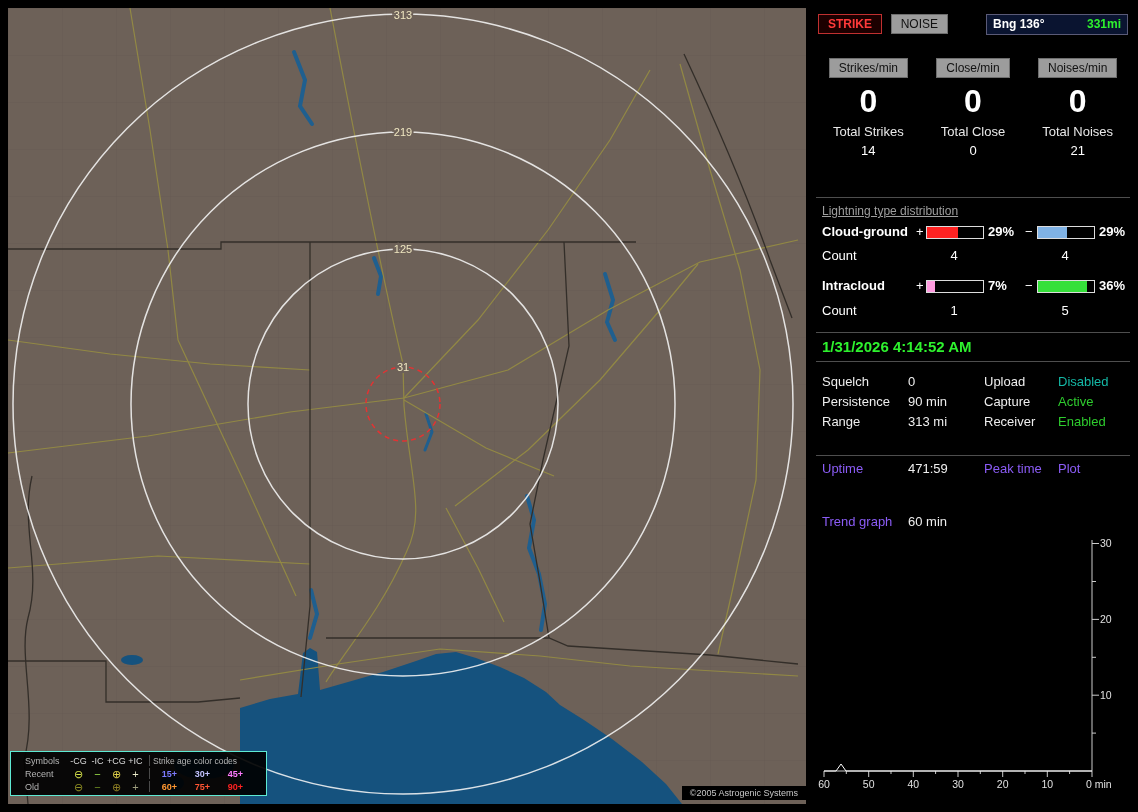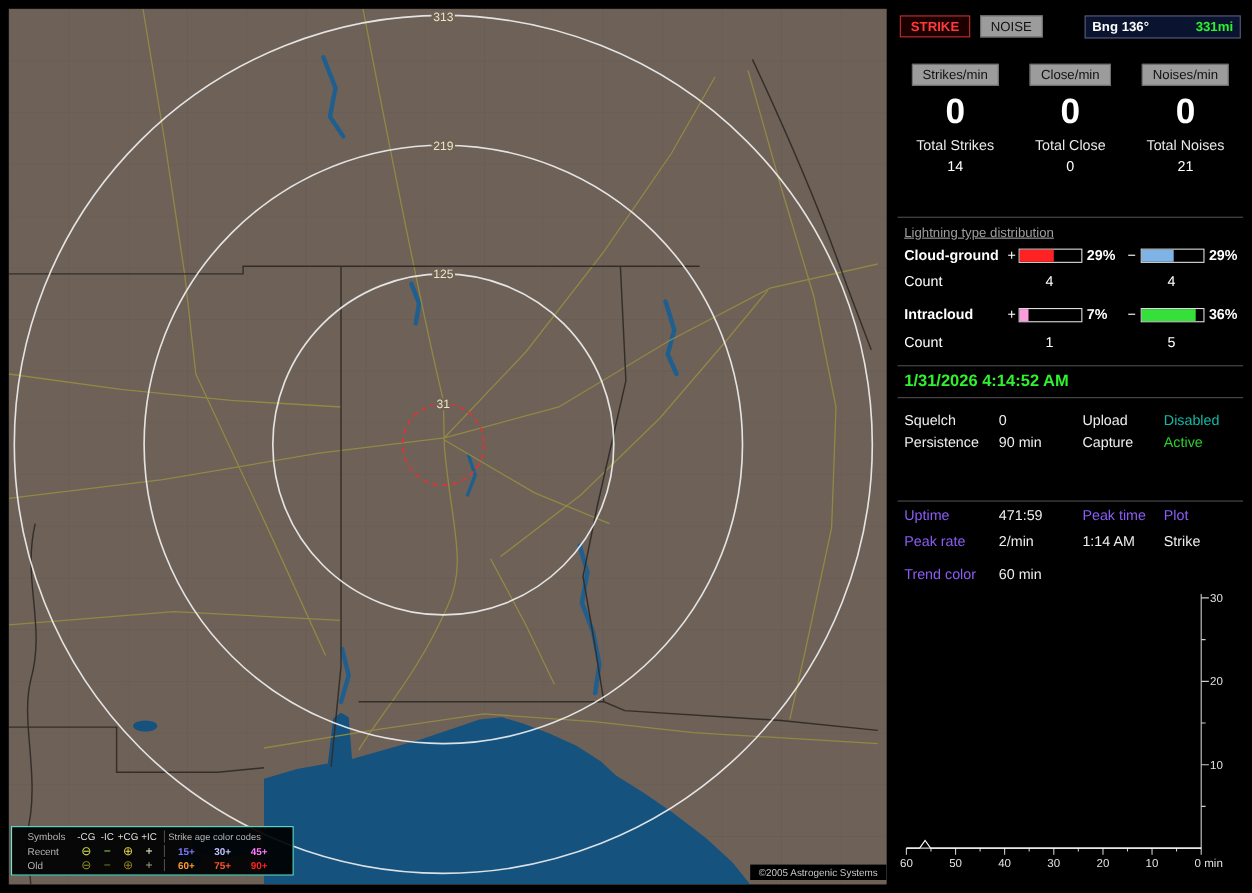--- a/index.html
+++ b/index.html
@@ -243,37 +243,37 @@
       <span class="c2">0</span>
       <span class="c3">Upload</span>
       <span class="c4" style="color:#14b8a6">Disabled</span>
     </div>
     <div class="set-row" style="top:386px">
       <span class="c1">Persistence</span>
       <span class="c2">90 min</span>
       <span class="c3">Capture</span>
       <span class="c4" style="color:#2ecc2e">Active</span>
     </div>
+    <div class="set-row" style="top:406px">
+      <span class="c1">Range</span>
+      <span class="c2">313 mi</span>
+      <span class="c3">Receiver</span>
+      <span class="c4" style="color:#2ecc2e">Enabled</span>
+    </div>
 
     <div class="hr" style="top:447px"></div>
 
     <div class="stat-row" style="top:453px">
       <span class="c1 muted">Uptime</span>
       <span class="c2">471:59</span>
       <span class="c3 muted">Peak time</span>
       <span class="c4 muted">Plot</span>
     </div>
-    <div class="stat-row" style="top:476px">
-      <span class="c1 muted">Peak rate</span>
-      <span class="c2">2/min</span>
-      <span class="c3">1:14 AM</span>
-      <span class="c4">Strike</span>
-    </div>
     <div class="stat-row" style="top:506px">
-      <span class="c1 muted">Trend color</span>
+      <span class="c1 muted">Trend graph</span>
       <span class="c2">60 min</span>
     </div>
 
     <div class="chart-wrap">
       <svg width="314" height="276" viewBox="0 0 314 276">
         <g stroke="#cccccc" stroke-width="1">
           <line x1="276" y1="12" x2="276" y2="243"></line>
           <line x1="8" y1="243" x2="276" y2="243"></line>
 
           <line x1="276" y1="15.5" x2="283" y2="15.5"></line>

